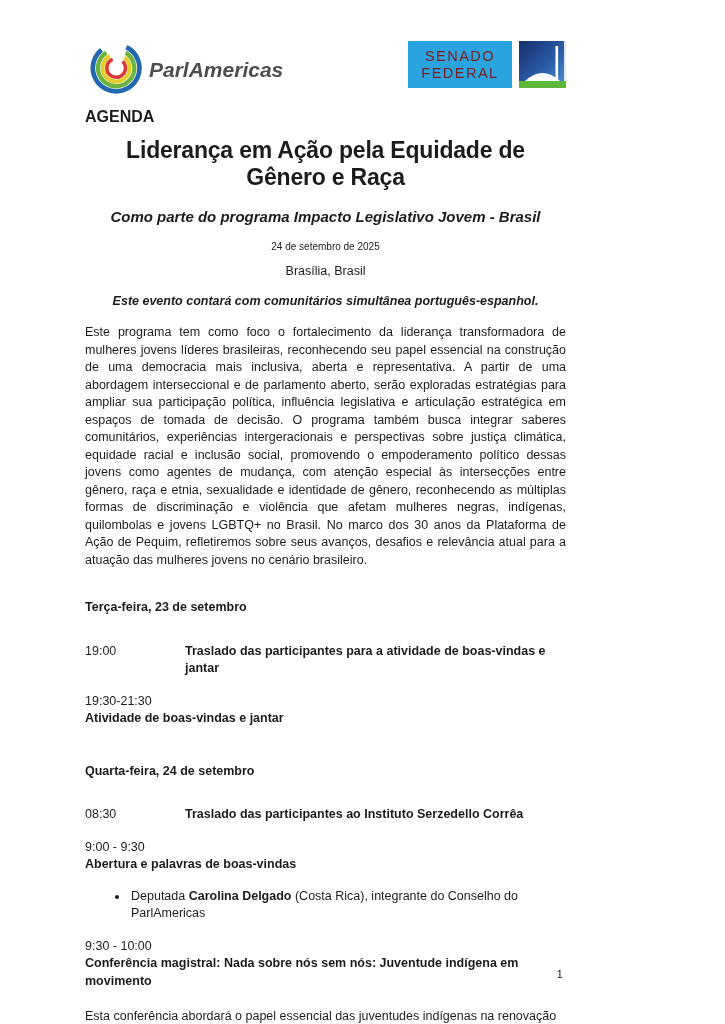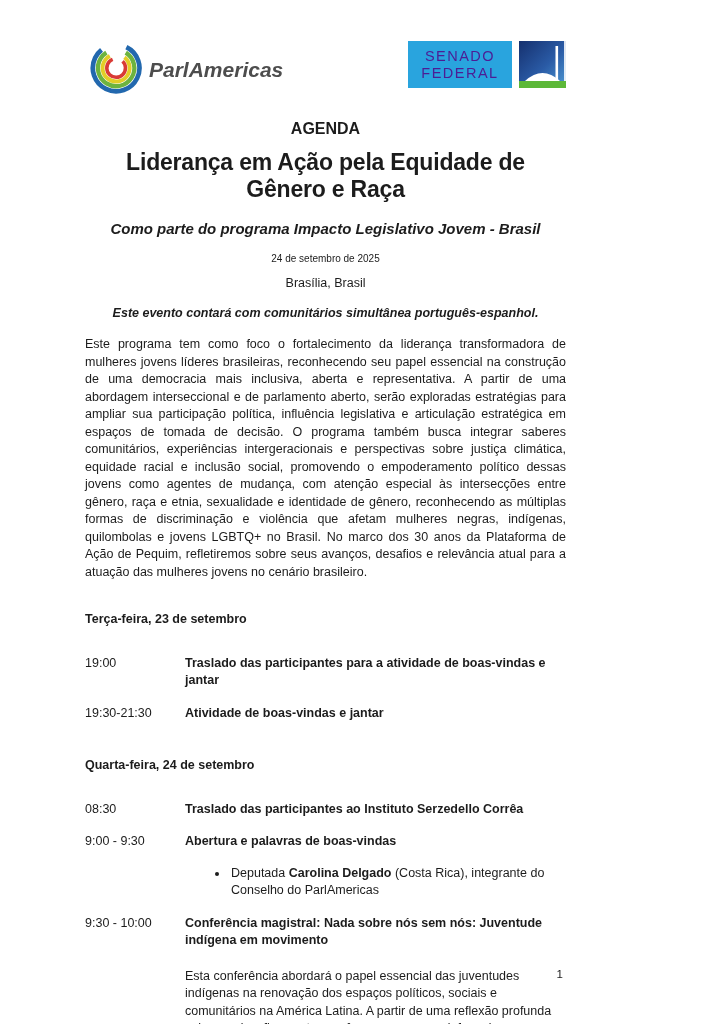--- a/index.html
+++ b/index.html
@@ -12,43 +12,43 @@
     overflow:hidden;
     box-sizing:border-box;
     padding:40px 85px 0 85px;
   }
   
   .header{display:flex;justify-content:space-between;align-items:flex-start;height:54px;}
   .parl-logo{display:flex;align-items:center;gap:2px;margin-left:4px;}
   .parl-text{font-size:21px;font-weight:bold;font-style:italic;color:#4d4d4d;letter-spacing:0px;}
   .senado-logo{display:flex;align-items:stretch;gap:7px;margin-top:1px;}
   .senado-box{
-    background:#29a4de;color:#4c1d95;width:104px;height:47px;
+    background:#29a4de;color:#7f1d1d;width:104px;height:47px;
     display:flex;flex-direction:column;justify-content:center;align-items:center;
     font-size:14.5px;letter-spacing:1.5px;line-height:1.12;font-weight:400;
   }
   
-  .agenda-label{margin-top:26px;text-align:center;font-weight:bold;font-size:16px;}
+  .agenda-label{margin-top:14px;text-align:left;font-weight:bold;font-size:16px;}
   .doc-title{margin-top:11px;text-align:center;font-weight:bold;font-size:23px;letter-spacing:-0.2px;}
   .doc-subtitle{margin-top:17px;text-align:center;font-weight:bold;font-style:italic;font-size:15px;}
   .doc-date{margin-top:16px;text-align:center;font-size:10px;}
   .doc-location{margin-top:12px;text-align:center;font-size:12.5px;}
   .doc-note{margin-top:16px;text-align:center;font-weight:bold;font-style:italic;font-size:12.5px;}
   
   .intro{
     margin-top:16px;font-size:12.5px;line-height:17.5px;
     text-align:justify;text-justify:inter-word;
   }
   
   .schedule{margin-top:30px;font-size:12.5px;line-height:17.5px;}
   .schedule-day + .schedule-day{margin-top:35px;}
   .day-heading{font-weight:bold;}
   .day-subheading{margin-top:4px;}
   .sched-row{display:flex;margin-top:26px;}
-  .sched-row.tight{margin-top:15px;}
+  .sched-row.tight{margin-top:15px;flex-direction:column;}
   .sched-time{width:100px;flex-shrink:0;}
   .sched-desc{flex:1;}
   .sched-desc .desc-title{font-weight:bold;}
   .sched-desc.bold .desc-title{font-weight:bold;}
   .bullet-list{margin:14px 0 0 0;padding-left:44px;list-style:disc;}
   .bullet-list li{padding-left:2px;}
   .detail-par{margin:18px 0 0 0;}
   .bold-inline{font-weight:bold;}
   
   .page-number{position:absolute;right:88px;bottom:44px;font-size:11.5px;color:#1c1c1c;}

